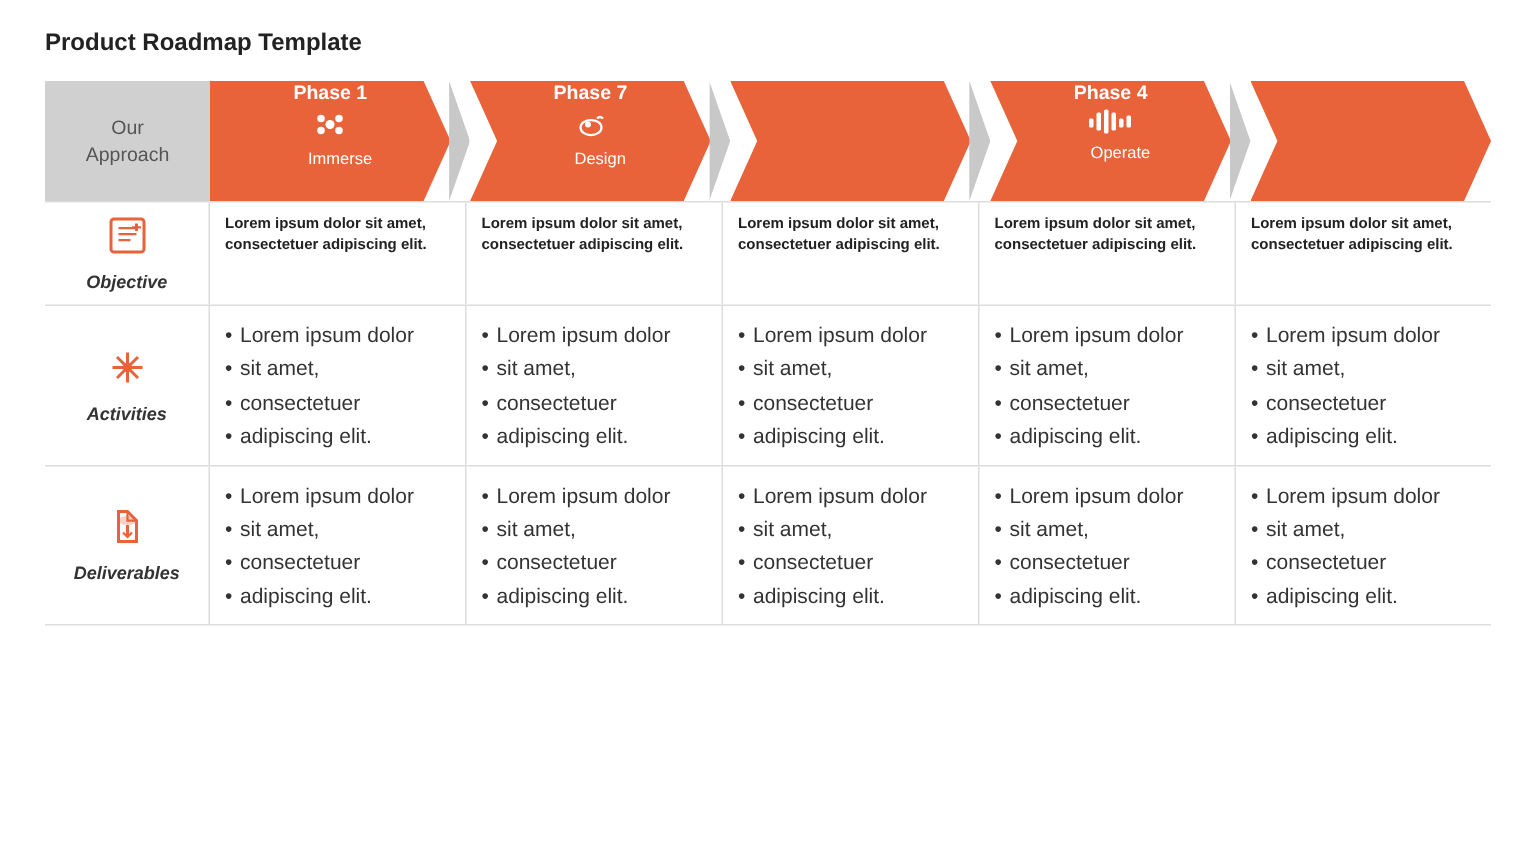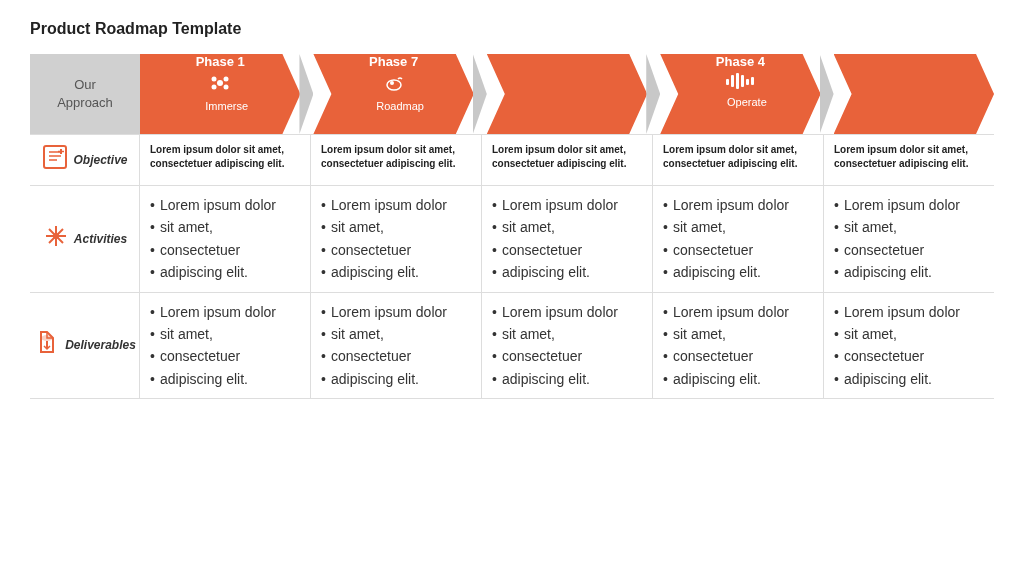--- a/index.html
+++ b/index.html
@@ -122,21 +122,21 @@
 
     .table-row {
       display: flex;
       border-bottom: 1px solid #ddd;
     }
 
     .row-label {
       width: 110px;
       min-width: 110px;
       display: flex;
-      flex-direction: row;
+      flex-direction: column;
       align-items: center;
       justify-content: center;
       padding: 8px 4px;
       border-right: 1px solid #ddd;
       gap: 4px;
     }
 
     .row-label-icon {
       font-size: 22px;
       color: #e8623a;
@@ -224,21 +224,21 @@
       <div class="phase-arrow">
         <div class="arrow-shape">
           <div class="arrow-bg"></div>
           <div class="arrow-content">
             <div class="phase-label">Phase 7</div>
             <div class="phase-icon"><svg width="24" height="24" viewBox="0 0 24 24" fill="white">
                 <ellipse cx="12" cy="14" rx="7" ry="5" fill="none" stroke="white" stroke-width="1.5"></ellipse>
                 <circle cx="10" cy="12" r="2" fill="white"></circle>
                 <path d="M16 8 Q18 6 20 8" stroke="white" stroke-width="1.5" fill="none"></path>
               </svg></div>
-            <div class="phase-name">Roadmap</div>
+            <div class="phase-name">Design</div>
           </div>
         </div>
       </div>
       <div class="spacer-arrow" style="width: 14px; min-width: 14px; background: rgb(200, 200, 200); clip-path: polygon(0px 0px, 100% 50%, 0px 100%); position: relative; z-index: 3; margin-left: -1px;"></div>
       <div class="phase-arrow">
         <div class="arrow-shape">
           <div class="arrow-bg"></div>
         </div>
       </div>
       <div class="spacer-arrow" style="width: 14px; min-width: 14px; background: rgb(200, 200, 200); clip-path: polygon(0px 0px, 100% 50%, 0px 100%); position: relative; z-index: 3; margin-left: -1px;"></div>

